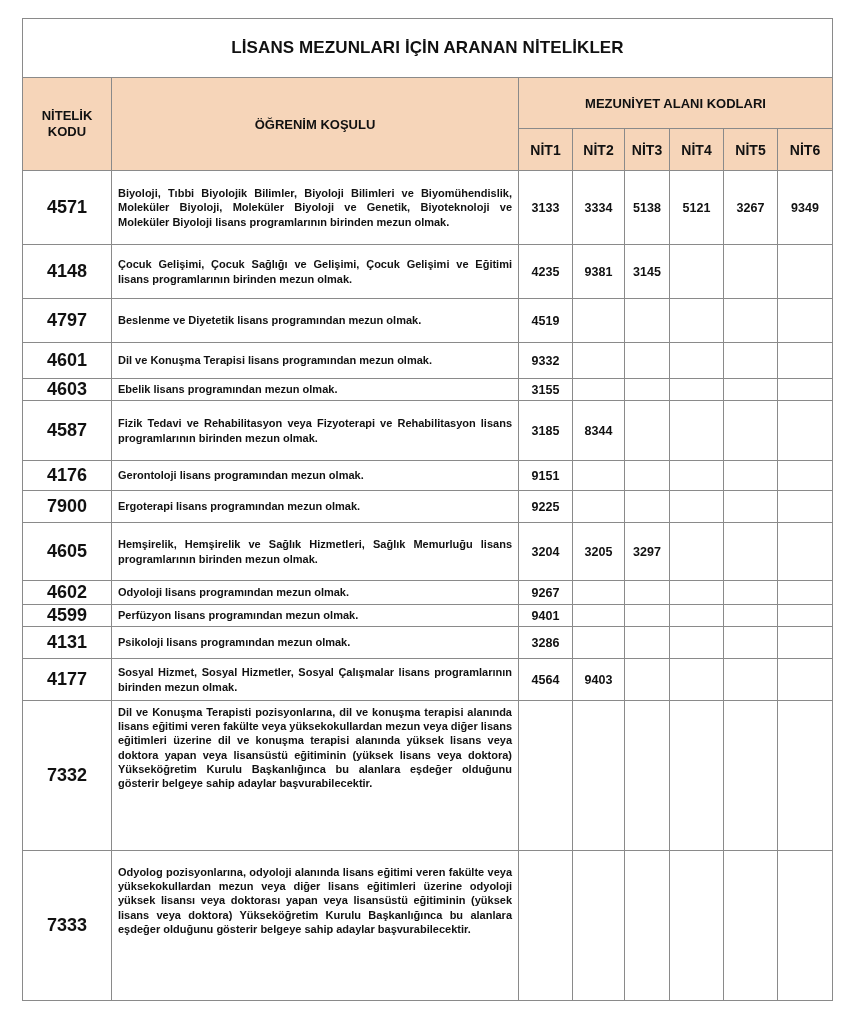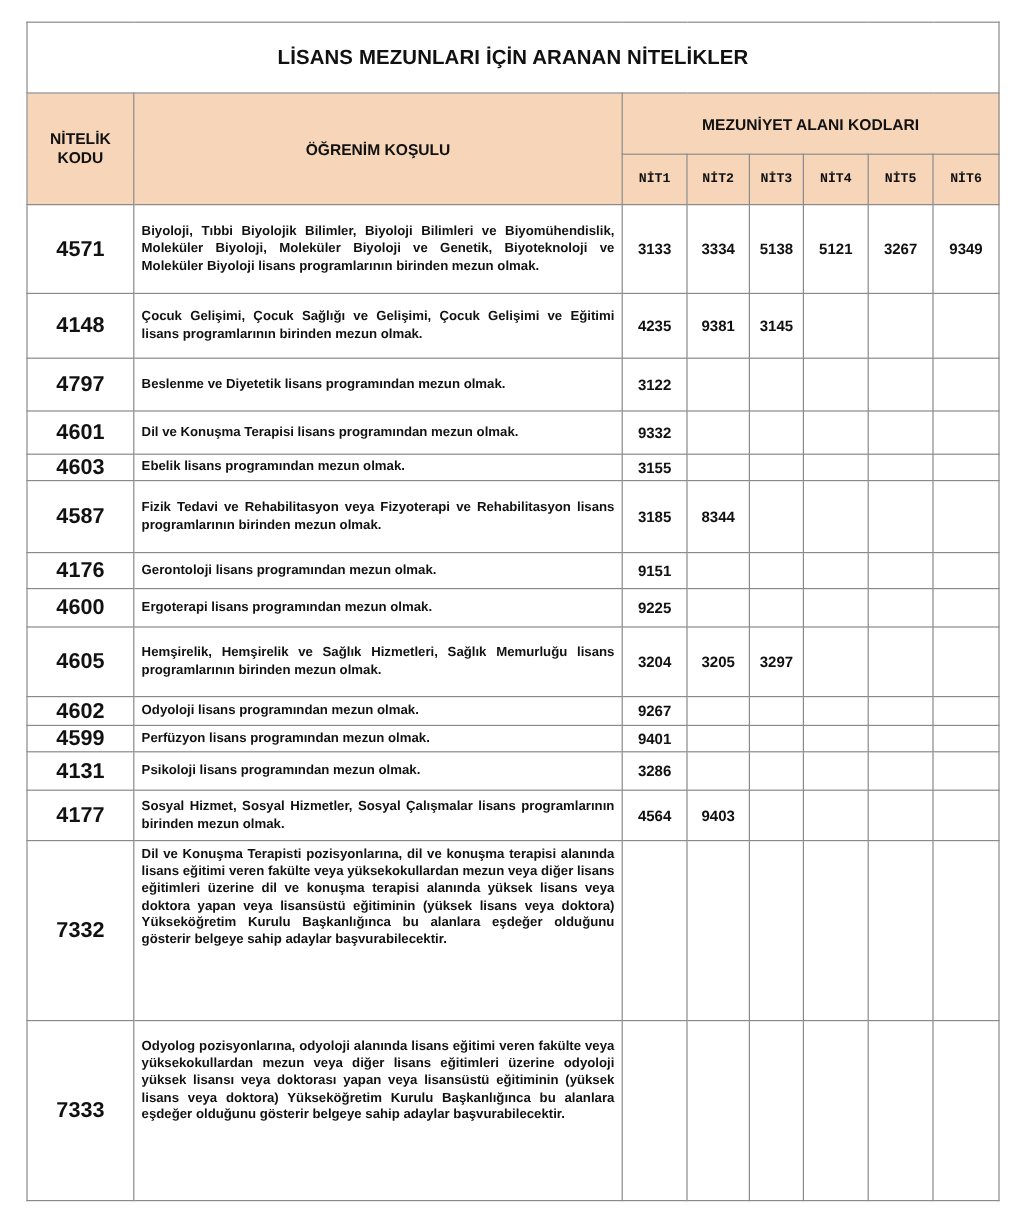--- a/index.html
+++ b/index.html
@@ -36,21 +36,21 @@
     font-size: 17px;
     letter-spacing: 0.1px;
     background: #ffffff;
   }
   .hdr {
     background: #f6d5b9;
     text-align: center;
     font-size: 13px;
   }
   .hdr-top { height: 50px; }
-  .hdr-nit { height: 41px; font-size: 11px; font-family: Liberation Mono, monospace; }
+  .hdr-nit { height: 41px; font-size: 14px; }
   .hdr-kodu { line-height: 16px; }
   .code-cell {
     text-align: center;
     font-size: 18px;
   }
   .cond-cell {
     text-align: justify;
     text-align-last: left;
     font-size: 11px;
     line-height: 14.2px;
@@ -124,21 +124,21 @@
       <td class="nit-cell">9381</td>
       <td class="nit-cell">3145</td>
       <td class="nit-cell"></td>
       <td class="nit-cell"></td>
       <td class="nit-cell"></td>
     </tr>
 
     <tr style="height:44px">
       <td class="code-cell">4797</td>
       <td class="cond-cell">Beslenme ve Diyetetik lisans programından mezun olmak.</td>
-      <td class="nit-cell">3122</td>
+      <td class="nit-cell">4519</td>
       <td class="nit-cell"></td>
       <td class="nit-cell"></td>
       <td class="nit-cell"></td>
       <td class="nit-cell"></td>
       <td class="nit-cell"></td>
     </tr>
 
     <tr style="height:36px">
       <td class="code-cell">4601</td>
       <td class="cond-cell">Dil ve Konuşma Terapisi lisans programından mezun olmak.</td>
@@ -177,21 +177,21 @@
       <td class="cond-cell">Gerontoloji lisans programından mezun olmak.</td>
       <td class="nit-cell">9151</td>
       <td class="nit-cell"></td>
       <td class="nit-cell"></td>
       <td class="nit-cell"></td>
       <td class="nit-cell"></td>
       <td class="nit-cell"></td>
     </tr>
 
     <tr style="height:32px">
-      <td class="code-cell">4600</td>
+      <td class="code-cell">7900</td>
       <td class="cond-cell">Ergoterapi lisans programından mezun olmak.</td>
       <td class="nit-cell">9225</td>
       <td class="nit-cell"></td>
       <td class="nit-cell"></td>
       <td class="nit-cell"></td>
       <td class="nit-cell"></td>
       <td class="nit-cell"></td>
     </tr>
 
     <tr style="height:58px">

